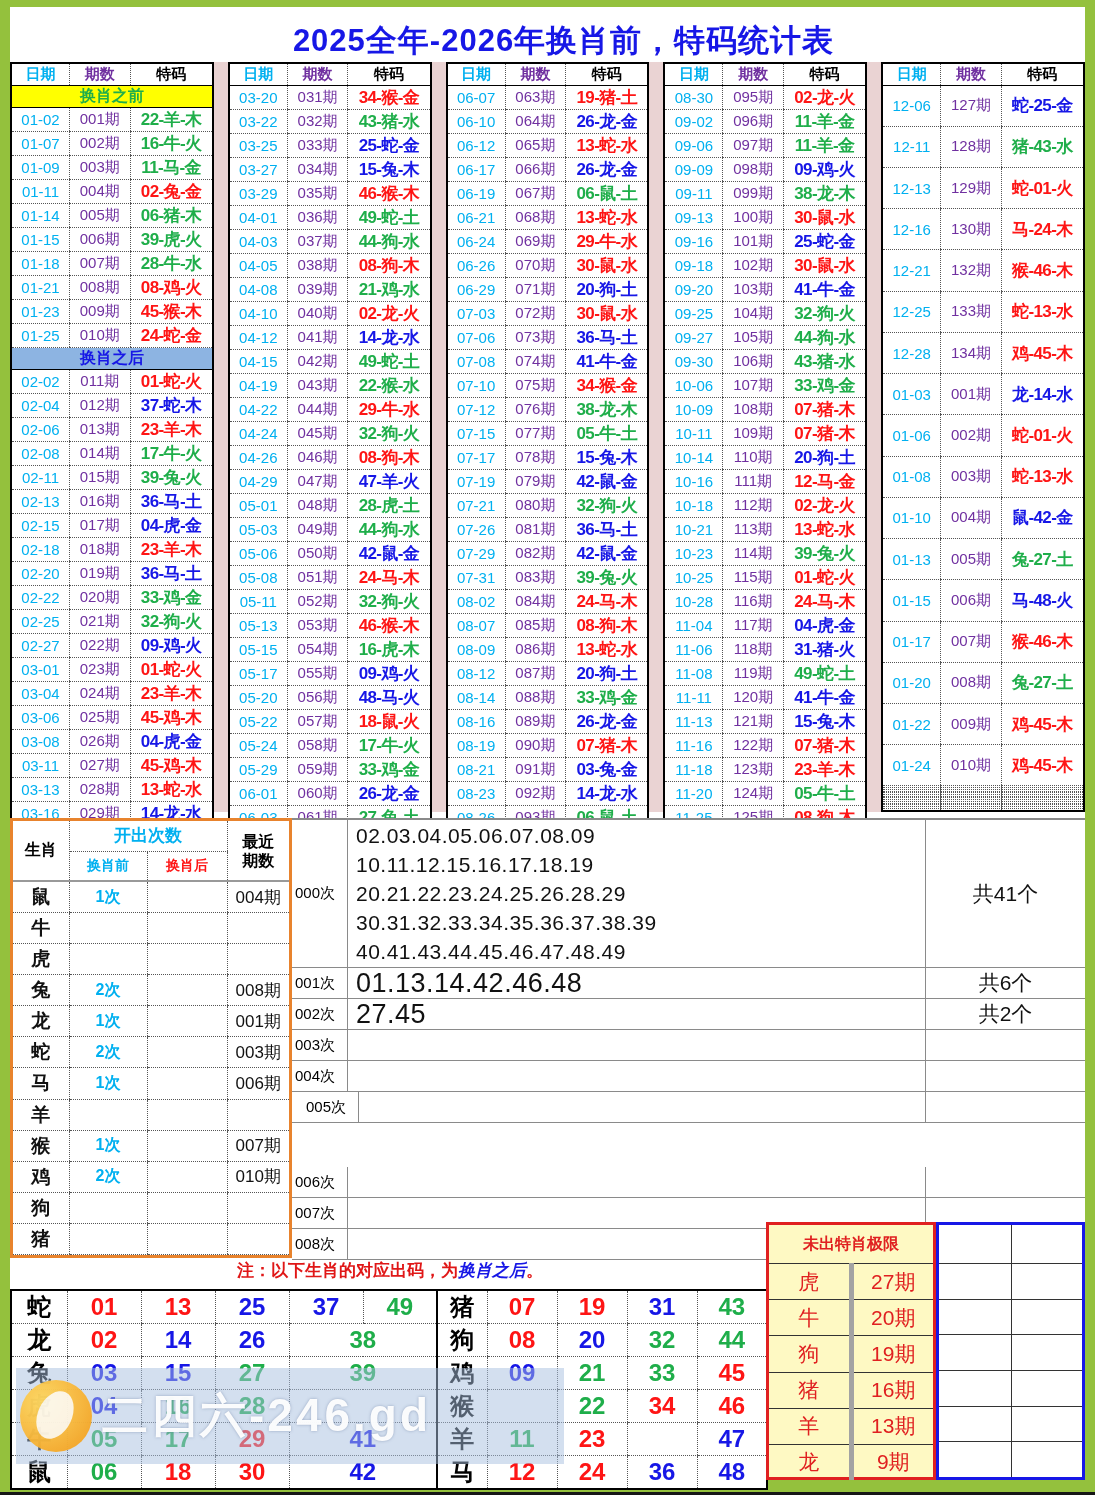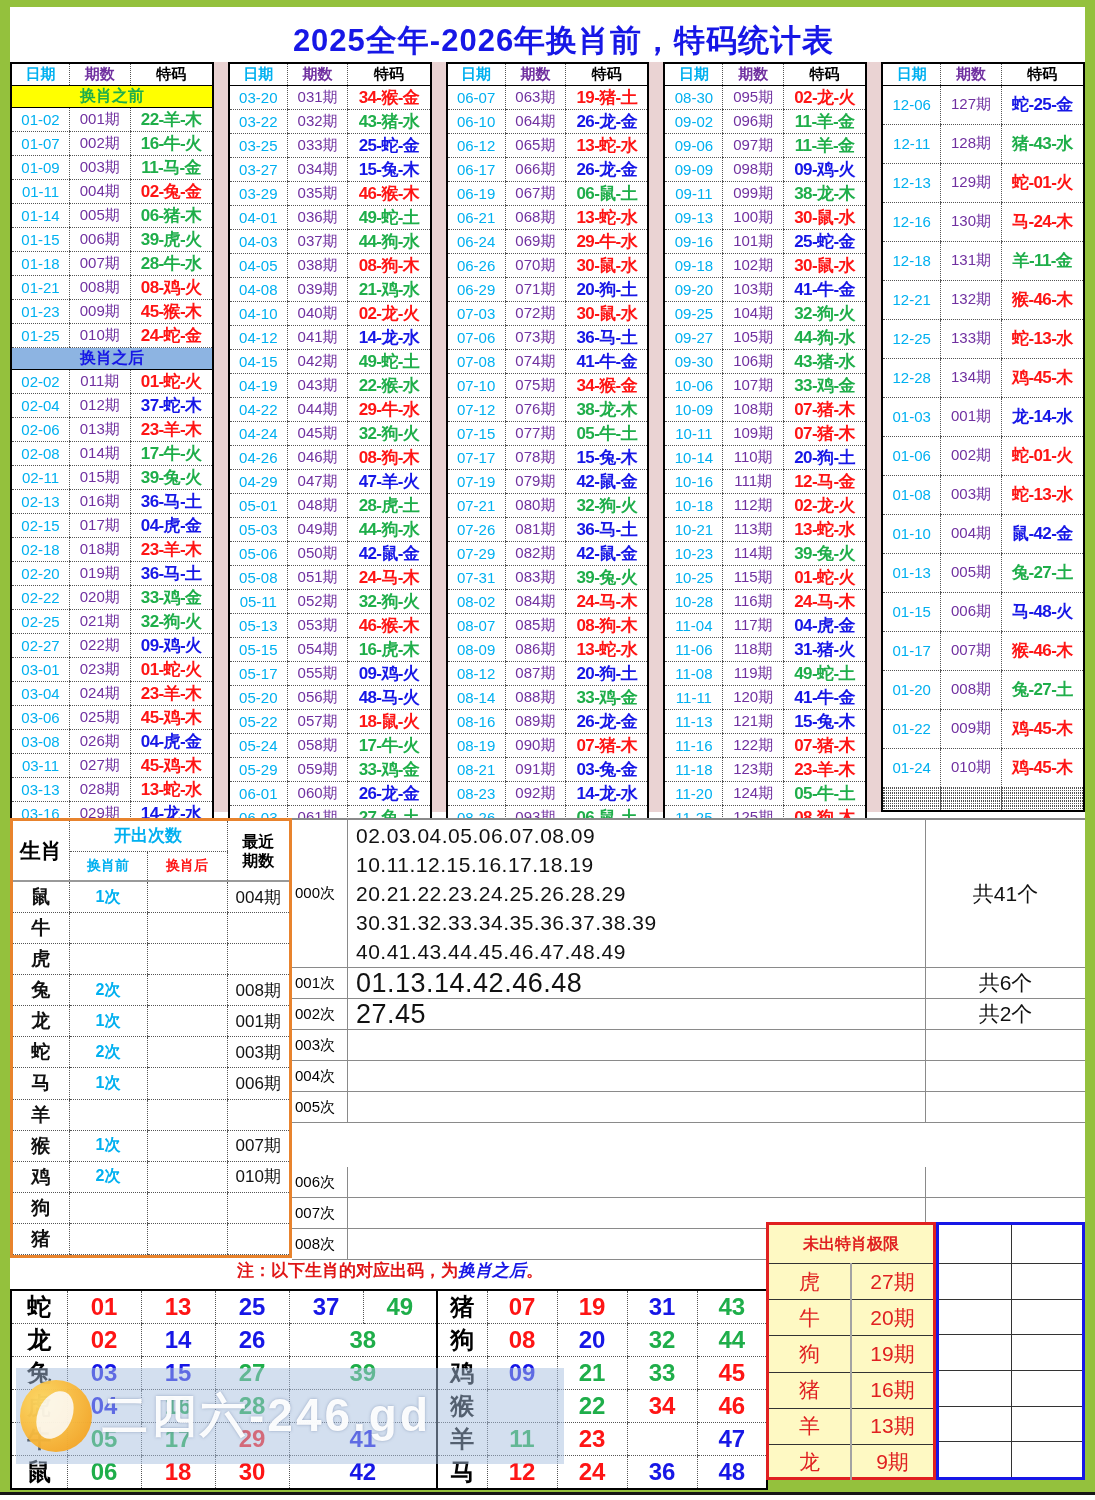--- a/index.html
+++ b/index.html
@@ -34,21 +34,21 @@
   .banner-after  { background:#8DB4E2; color:#1717E6; }
 
   
   .stats { position:absolute; left:10px; top:818px; width:282px; height:440px;
            border:3px solid #E8832D; background:#fff; }
   .stats table { width:100%; height:100%; border-collapse:collapse; table-layout:fixed; }
   .stats th, .stats td { text-align:center; white-space:nowrap; overflow:hidden; }
   .stats thead tr:first-child { height:30px; }
   .stats thead tr:last-child  { height:30px; }
   .stats thead { border-bottom:2px solid #999; }
-  .s-z { font-size:21px; color:#000; border-right:1px dotted #555; }
+  .s-z { font-size:16px; color:#000; border-right:1px dotted #555; }
   .s-counts { font-size:17px; color:#00B0F0; border-bottom:1px dotted #555; }
   .s-recent { font-size:16px; color:#000; border-left:1px dotted #555; line-height:19px; }
   .s-before { font-size:14px; color:#00B0F0; border-right:1px dotted #555; }
   .s-after  { font-size:14px; color:#FE1515; }
   .stats tbody td { border-bottom:1px dotted #555; }
   .stats tbody td + td { border-left:1px dotted #555; }
   .st-z { font-size:19px; font-weight:bold; color:#111; }
   .st-before { font-size:16px; font-weight:bold; color:#00B0F0; }
   .st-after  { font-size:16px; font-weight:bold; color:#FE1515; }
   .st-recent { font-size:17px; color:#111; }
@@ -79,21 +79,21 @@
   .map td.z { font-size:24px; color:#000; }
   .map td.n { font-size:24px; }
 
   
   .limit { position:absolute; left:766px; top:1222px; width:170px; height:258px;
            border:3px solid #E02020; background:#fef9c3; z-index:5; }
   .limit-title { height:38px; display:flex; align-items:center; justify-content:center;
                  color:#E02020; font-weight:bold; font-size:16px; }
   .limit table { width:100%; height:217px; border-collapse:collapse; table-layout:fixed; }
   .limit td { border-top:1px solid #333; text-align:center; color:#E02020; font-size:21px; }
-  .limit td + td { border-left:2px solid #a3a3a3; }
+  .limit td + td { border-left:5px solid #a3a3a3; }
 
   
   .bluebox { position:absolute; left:936px; top:1222px; width:149px; height:258px;
              border:3px solid #1717E6; background:#fff; z-index:4;
              display:grid; grid-template-columns:1fr 1fr; grid-template-rows:38px repeat(6,1fr); }
   .bcell { border-top:1px solid #333; border-left:1px solid #333; }
   .bcell.nt { border-top:none; } .bcell.nl { border-left:none; }
 
   
   .wm { position:absolute; left:0; top:1368px; width:548px; height:96px;
@@ -845,25 +845,20 @@
           </tr>
           <tr>
             <td class="date">12-13</td>
             <td class="period">129期</td>
             <td class="code c-red">蛇-01-火</td>
           </tr>
           <tr>
             <td class="date">12-16</td>
             <td class="period">130期</td>
             <td class="code c-red">马-24-木</td>
-          </tr>
-          <tr>
-            <td class="date">12-18</td>
-            <td class="period">131期</td>
-            <td class="code c-green">羊-11-金</td>
           </tr>
           <tr>
             <td class="date">12-21</td>
             <td class="period">132期</td>
             <td class="code c-red">猴-46-木</td>
           </tr>
           <tr>
             <td class="date">12-25</td>
             <td class="period">133期</td>
             <td class="code c-red">蛇-13-水</td>
@@ -1125,21 +1120,21 @@
       <div class="crow" style="height: 31px;">
         <div class="clabel">003次</div>
         <div class="cnums"></div>
         <div class="ctotal"></div>
       </div>
       <div class="crow" style="height: 31px;">
         <div class="clabel">004次</div>
         <div class="cnums"></div>
         <div class="ctotal"></div>
       </div>
-      <div class="crow" style="height: 31px;">
+      <div class="crow" style="height: 31px; padding-left: 11px;">
         <div class="clabel">005次</div>
         <div class="cnums"></div>
         <div class="ctotal"></div>
       </div>
       <div class="crow" style="height: 31px; margin-top: 44px;">
         <div class="clabel">006次</div>
         <div class="cnums"></div>
         <div class="ctotal"></div>
       </div>
       <div class="crow" style="height: 31px;">

